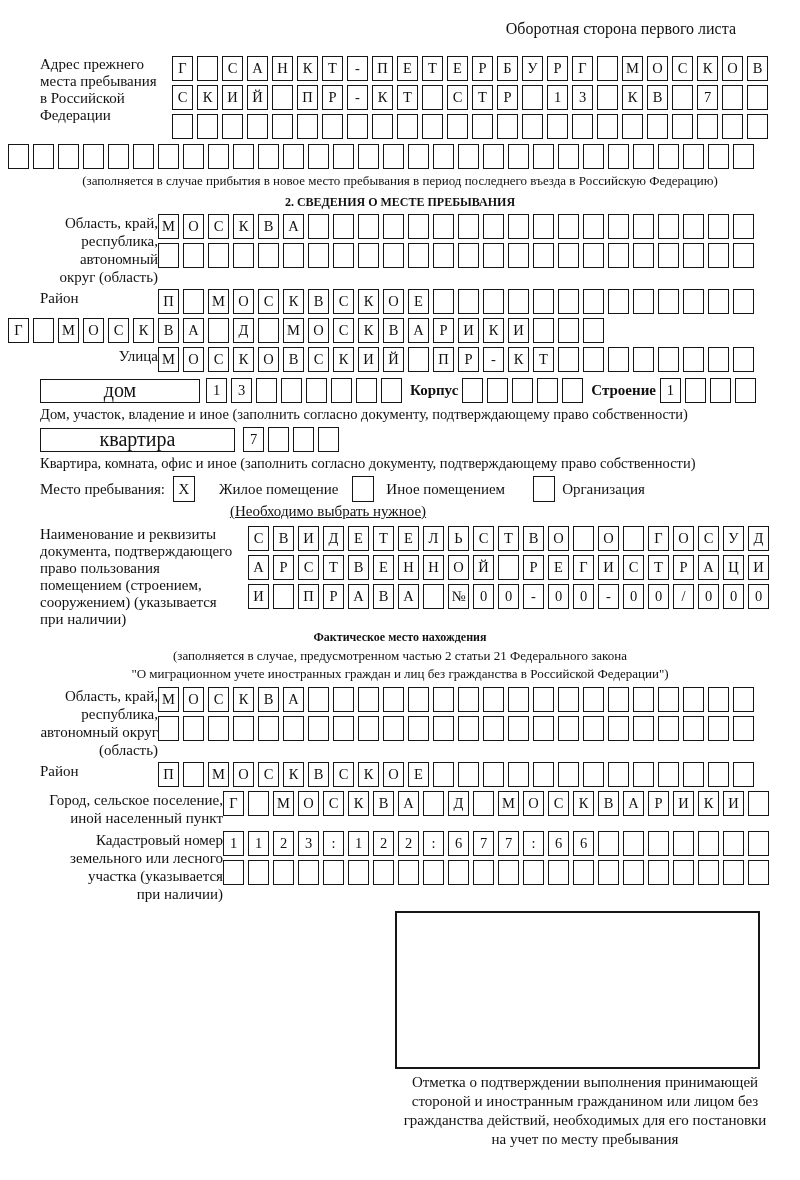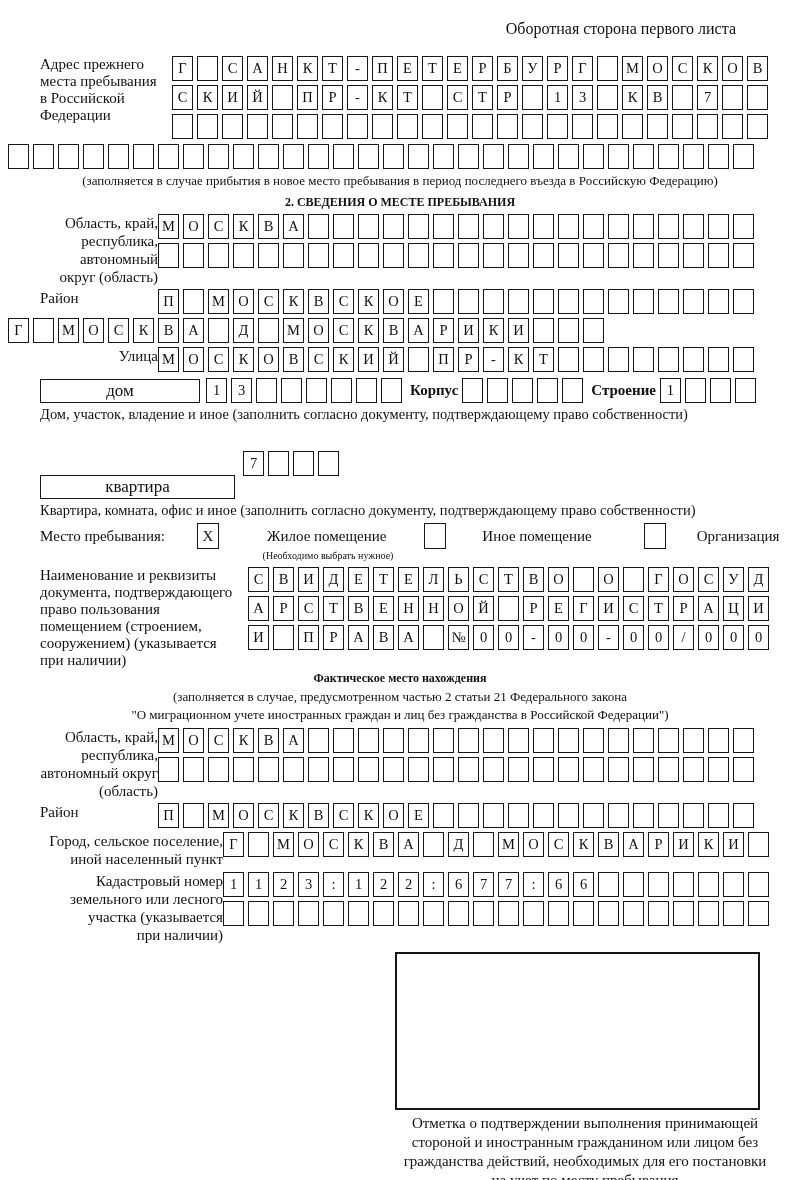--- a/index.html
+++ b/index.html
@@ -25,30 +25,30 @@
   .full-row { margin-top: 5px; }
 
   .note-center { text-align: center; font-size: 13px; line-height: 18px; white-space: pre-line; }
   .sec-title { text-align: center; font-weight: bold; font-size: 12px; }
 
   .mt2 { margin-top: 2px; } .mt3 { margin-top: 3px; } .mt4 { margin-top: 4px; text-align: right; }
   .mt5 { margin-top: 5px; } .mt6 { margin-top: 6px; } .mt8 { margin-top: 8px; } .mt18 { margin-top: 18px; }
 
   .house-row { display: flex; align-items: center; padding-left: 32px; }
   .named-box { height: 24px; border: 1.6px solid #161616; display: flex;
-               align-items: center; justify-content: center; font-size: 17px; }
+               align-items: center; justify-content: center; font-size: 20px; }
   .box-dom { width: 160px; }
-  .box-kvartira { width: 195px; margin-top: 48px; }
+  .box-kvartira { width: 195px; }
   .inline-lbl { font-size: 15px; margin: 0 4px 0 8px; font-weight: bold; }
   .caption { font-size: 14.5px; line-height: 18px; padding-left: 32px; }
 
-  .stay-row { display: flex; align-items: center; padding-left: 32px; font-size: 15px; gap: 24px; }
+  .stay-row { display: flex; align-items: center; padding-left: 32px; font-size: 15px; }
   .checkbox { width: 22px; height: 26px; border: 1.6px solid #161616; flex-shrink: 0;
               display: flex; align-items: center; justify-content: center; font-size: 15px; }
-  .stay-note { margin-left: 190px; width: 260px; text-align: center; font-size: 10px; }
+  .stay-note { margin-left: 190px; width: 260px; text-align: center; font-size: 15px; text-decoration: underline; }
 
   .confirm-box { margin-left: 387px; width: 365px; height: 158px; border: 2px solid #161616; }
   .confirm-caption { margin-left: 352px; width: 450px; text-align: center;
                      font-size: 15px; line-height: 19px; white-space: pre-line; }
 </style>
 </head>
 <body>
 
 <div class="page">
 
@@ -365,21 +365,21 @@
         <div class="cell"></div>
       </div>
   </div>
   <div class="caption mt2">Квартира, комната, офис и иное (заполнить согласно документу, подтверждающему право собственности)</div>
 
   <div class="stay-row mt4">
     <span>Место пребывания:</span>
     <div class="checkbox" style="margin-left:8px;">X</div>
     <span style="margin-left:24px;">Жилое помещение</span>
     <div class="checkbox" style="margin-left:14px;"></div>
-    <span style="margin-left:12px;">Иное помещение</span>
+    <span style="margin-left:12px;">Иное помещением</span>
     <div class="checkbox" style="margin-left:28px;"></div>
     <span style="margin-left:7px;">Организация</span>
   </div>
   <div class="stay-note" style="margin-top:1px;">(Необходимо выбрать нужное)</div>
 
   <div class="frow mt6">
     <div class="label w240">Наименование и реквизиты
 документа, подтверждающего
 право пользования
 помещением (строением,

